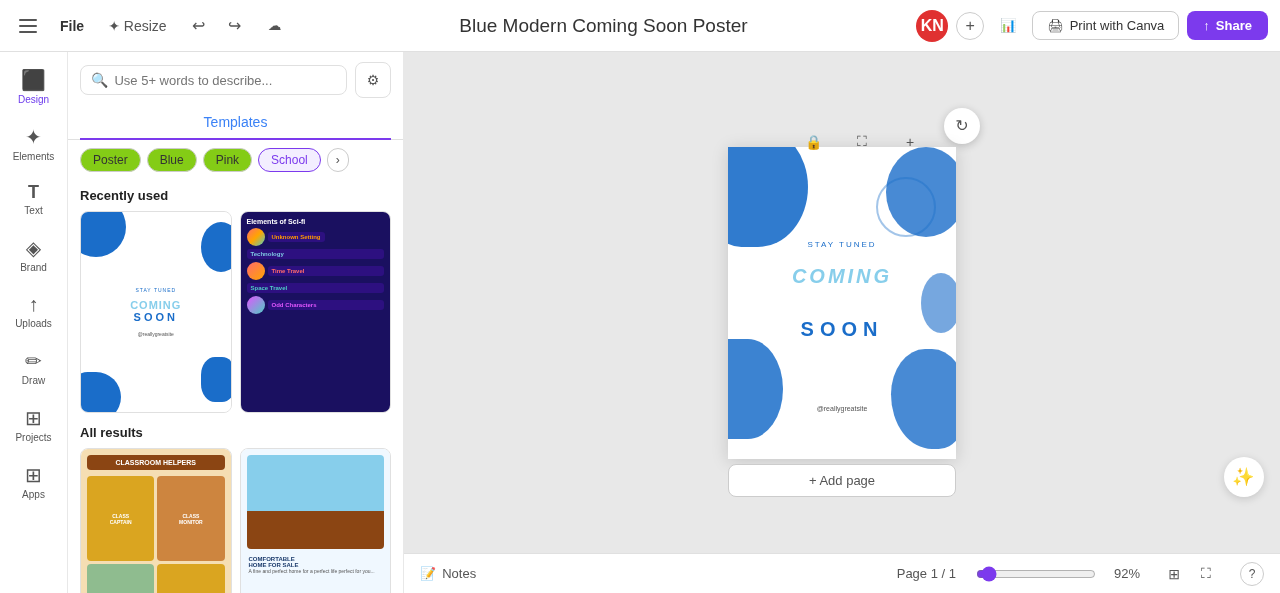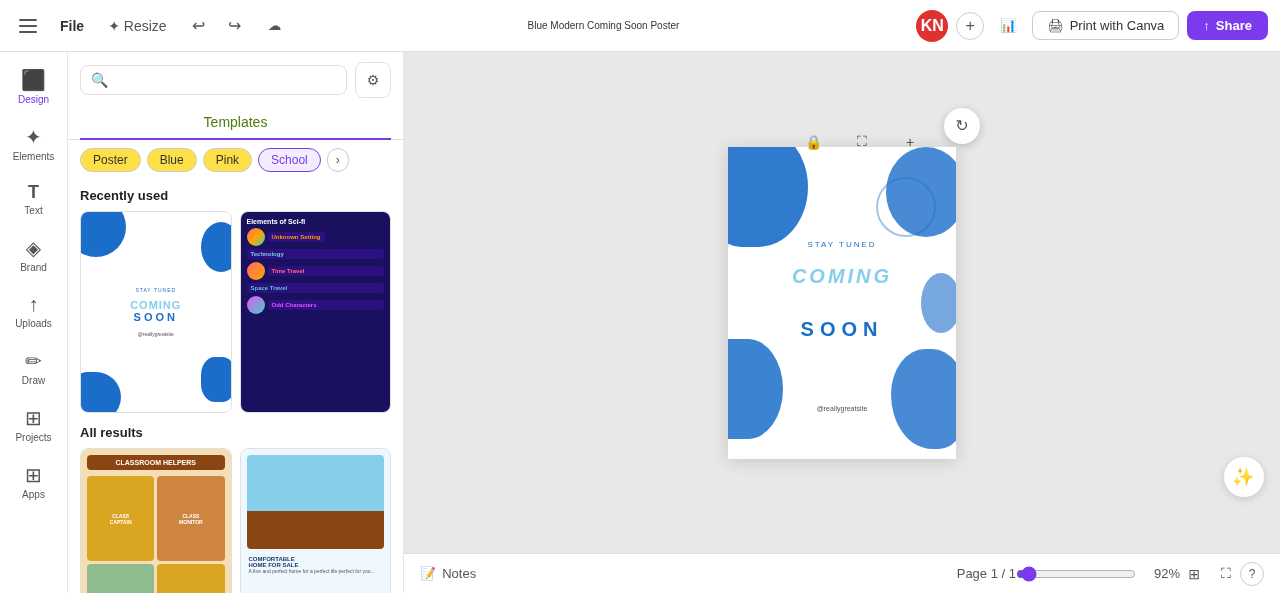--- a/index.html
+++ b/index.html
@@ -20,21 +20,21 @@
     .topbar-left { display: flex; align-items: center; gap: 8px; }
     .topbar-center { flex: 1; display: flex; align-items: center; justify-content: center; }
     .topbar-right { display: flex; align-items: center; gap: 8px; }
     .hamburger-btn { width: 32px; height: 32px; display: flex; flex-direction: column; justify-content: center; gap: 4px; align-items: center; cursor: pointer; border-radius: 4px; border: none; background: transparent; }
     .hamburger-btn span { display: block; width: 18px; height: 2px; background: #555; border-radius: 1px; }
     .file-btn { font-size: 14px; color: #333; font-weight: 700; cursor: pointer; padding: 4px 8px; border-radius: 4px; border: none; background: transparent; }
     .resize-btn { display: flex; align-items: center; gap: 4px; font-size: 14px; color: #555; cursor: pointer; padding: 4px 8px; border-radius: 4px; border: none; background: transparent; }
     .undo-redo { display: flex; gap: 4px; }
     .icon-btn { width: 32px; height: 32px; border: none; background: transparent; cursor: pointer; display: flex; align-items: center; justify-content: center; border-radius: 4px; color: #555; font-size: 16px; }
     .cloud-btn { width: 32px; height: 32px; border: none; background: transparent; cursor: pointer; display: flex; align-items: center; justify-content: center; border-radius: 4px; color: #555; }
-    .title-text { font-size: 10px; color: #333; font-weight: 400; }
+    .title-text { font-size: 19px; color: #333; font-weight: 400; }
     .avatar { width: 32px; height: 32px; border-radius: 50%; background: #e03131; color: #fff; font-size: 16px; font-weight: 700; display: flex; align-items: center; justify-content: center; cursor: pointer; }
     .plus-btn { width: 28px; height: 28px; border-radius: 50%; background: transparent; border: 1.5px solid #ccc; color: #555; font-size: 16px; cursor: pointer; display: flex; align-items: center; justify-content: center; }
     .chart-btn { width: 32px; height: 32px; border: none; background: transparent; cursor: pointer; display: flex; align-items: center; justify-content: center; border-radius: 4px; color: #555; }
     .print-btn { display: flex; align-items: center; gap: 6px; padding: 6px 14px; border: 1.5px solid #ccc; border-radius: 8px; background: #fff; font-size: 13px; color: #333; cursor: pointer; font-weight: 500; }
     .share-btn { display: flex; align-items: center; gap: 6px; padding: 7px 16px; border: none; border-radius: 8px; background: #7c3aed; font-size: 13px; color: #fff; cursor: pointer; font-weight: 600; }
 
     
     .main-content { display: flex; flex: 1; overflow: hidden; }
 
     
@@ -82,26 +82,26 @@
     }
     .search-box input {
       border: none; outline: none; font-size: 13px; color: #888; width: 100%;
       background: transparent;
     }
     .filter-btn { width: 36px; height: 36px; border: 1.5px solid #e0e0e0; border-radius: 8px; background: #fff; cursor: pointer; display: flex; align-items: center; justify-content: center; color: #555; font-size: 14px; }
 
     
     .panel-tabs { display: flex; border-bottom: 1px solid #e0e0e0; padding: 0 12px; }
     .tab-btn { flex: 1; padding: 8px 0; font-size: 14px; font-weight: 500; color: #777; border: none; background: transparent; cursor: pointer; border-bottom: 2px solid transparent; margin-bottom: -1px; }
-    .tab-btn.active { color: #4d7c0f; border-bottom: 2px solid #7c3aed; }
+    .tab-btn.active { color: #3b82f6; border-bottom: 2px solid #7c3aed; }
 
     
     .tag-pills { display: flex; gap: 6px; padding: 8px 12px; overflow-x: auto; flex-shrink: 0; }
     .tag-pills::-webkit-scrollbar { display: none; }
-    .tag-pill { padding: 4px 12px; border: 1.5px solid #ccc; border-radius: 20px; font-size: 12px; color: #333; cursor: pointer; white-space: nowrap; background: #fde047; }
+    .tag-pill { padding: 4px 12px; border: 1.5px solid #ccc; border-radius: 20px; font-size: 12px; color: #333; cursor: pointer; white-space: nowrap; background: #84cc16; }
     .tag-pill.active { border-color: #7c3aed; color: #7c3aed; background: #f3eeff; }
     .more-pill { padding: 4px 8px; border: 1.5px solid #ccc; border-radius: 20px; font-size: 12px; color: #555; cursor: pointer; background: #fff; }
 
     
     .section-label { font-size: 13px; font-weight: 600; color: #222; padding: 8px 12px 4px; }
 
     
     .template-grid { display: grid; grid-template-columns: 1fr 1fr; gap: 8px; padding: 4px 12px; overflow-y: auto; }
     .template-thumb {
       border-radius: 8px; overflow: hidden; cursor: pointer;
@@ -334,20 +334,21 @@
     <div class="sidebar-icon-item">
       <span class="icon">⊞</span>
       <span class="label">Apps</span>
     </div>
   </div>
 
   <div class="panel">
     <div class="panel-search">
       <div class="search-box">
         <span style="color:#aaa;font-size:14px;">🔍</span>
+        <input type="text" placeholder="Use 5+ words to describe..." style="">
       </div>
       <button class="filter-btn">⚙</button>
     </div>
 
     <div class="panel-tabs">
       <button class="tab-btn active">Templates</button>
     </div>
 
     <div class="tag-pills">
       <button class="tag-pill">Poster</button>
@@ -460,30 +461,31 @@
         <div class="canvas-blob-br"></div>
         <div class="canvas-blob-mid-r"></div>
         <div class="canvas-outline-tr"></div>
 
         <div class="canvas-stay">STAY TUNED</div>
         <div class="canvas-coming">COMING</div>
         <div class="canvas-soon">SOON</div>
         <div class="canvas-handle">@reallygreatsite</div>
       </div>
 
+      <button class="add-page-btn" style="position:absolute;bottom:56px;left:50%;transform:translateX(-50%);width:228px;">+ Add page</button>
 
       <button class="magic-float-btn" style="position:absolute;bottom:56px;right:16px;">✨</button>
     </div>
 
     <div class="bottom-bar">
       <button class="notes-btn">
         <span>📝</span>
         <span>Notes</span>
       </button>
-      <div style="display:flex;align-items:center;gap:0;justify-content:space-between;">
+      <div style="display:flex;align-items:center;gap:20px;justify-content:space-between;">
         <span class="page-indicator">Page 1 / 1</span>
         <div class="zoom-controls">
           <input type="range" class="zoom-slider" min="5" max="200" value="15" style="">
           <span class="zoom-level">92%</span>
         </div>
         <div class="view-btns">
           <button class="view-btn">⊞</button>
           <button class="view-btn">⛶</button>
         </div>
         <button class="help-btn">?</button>

